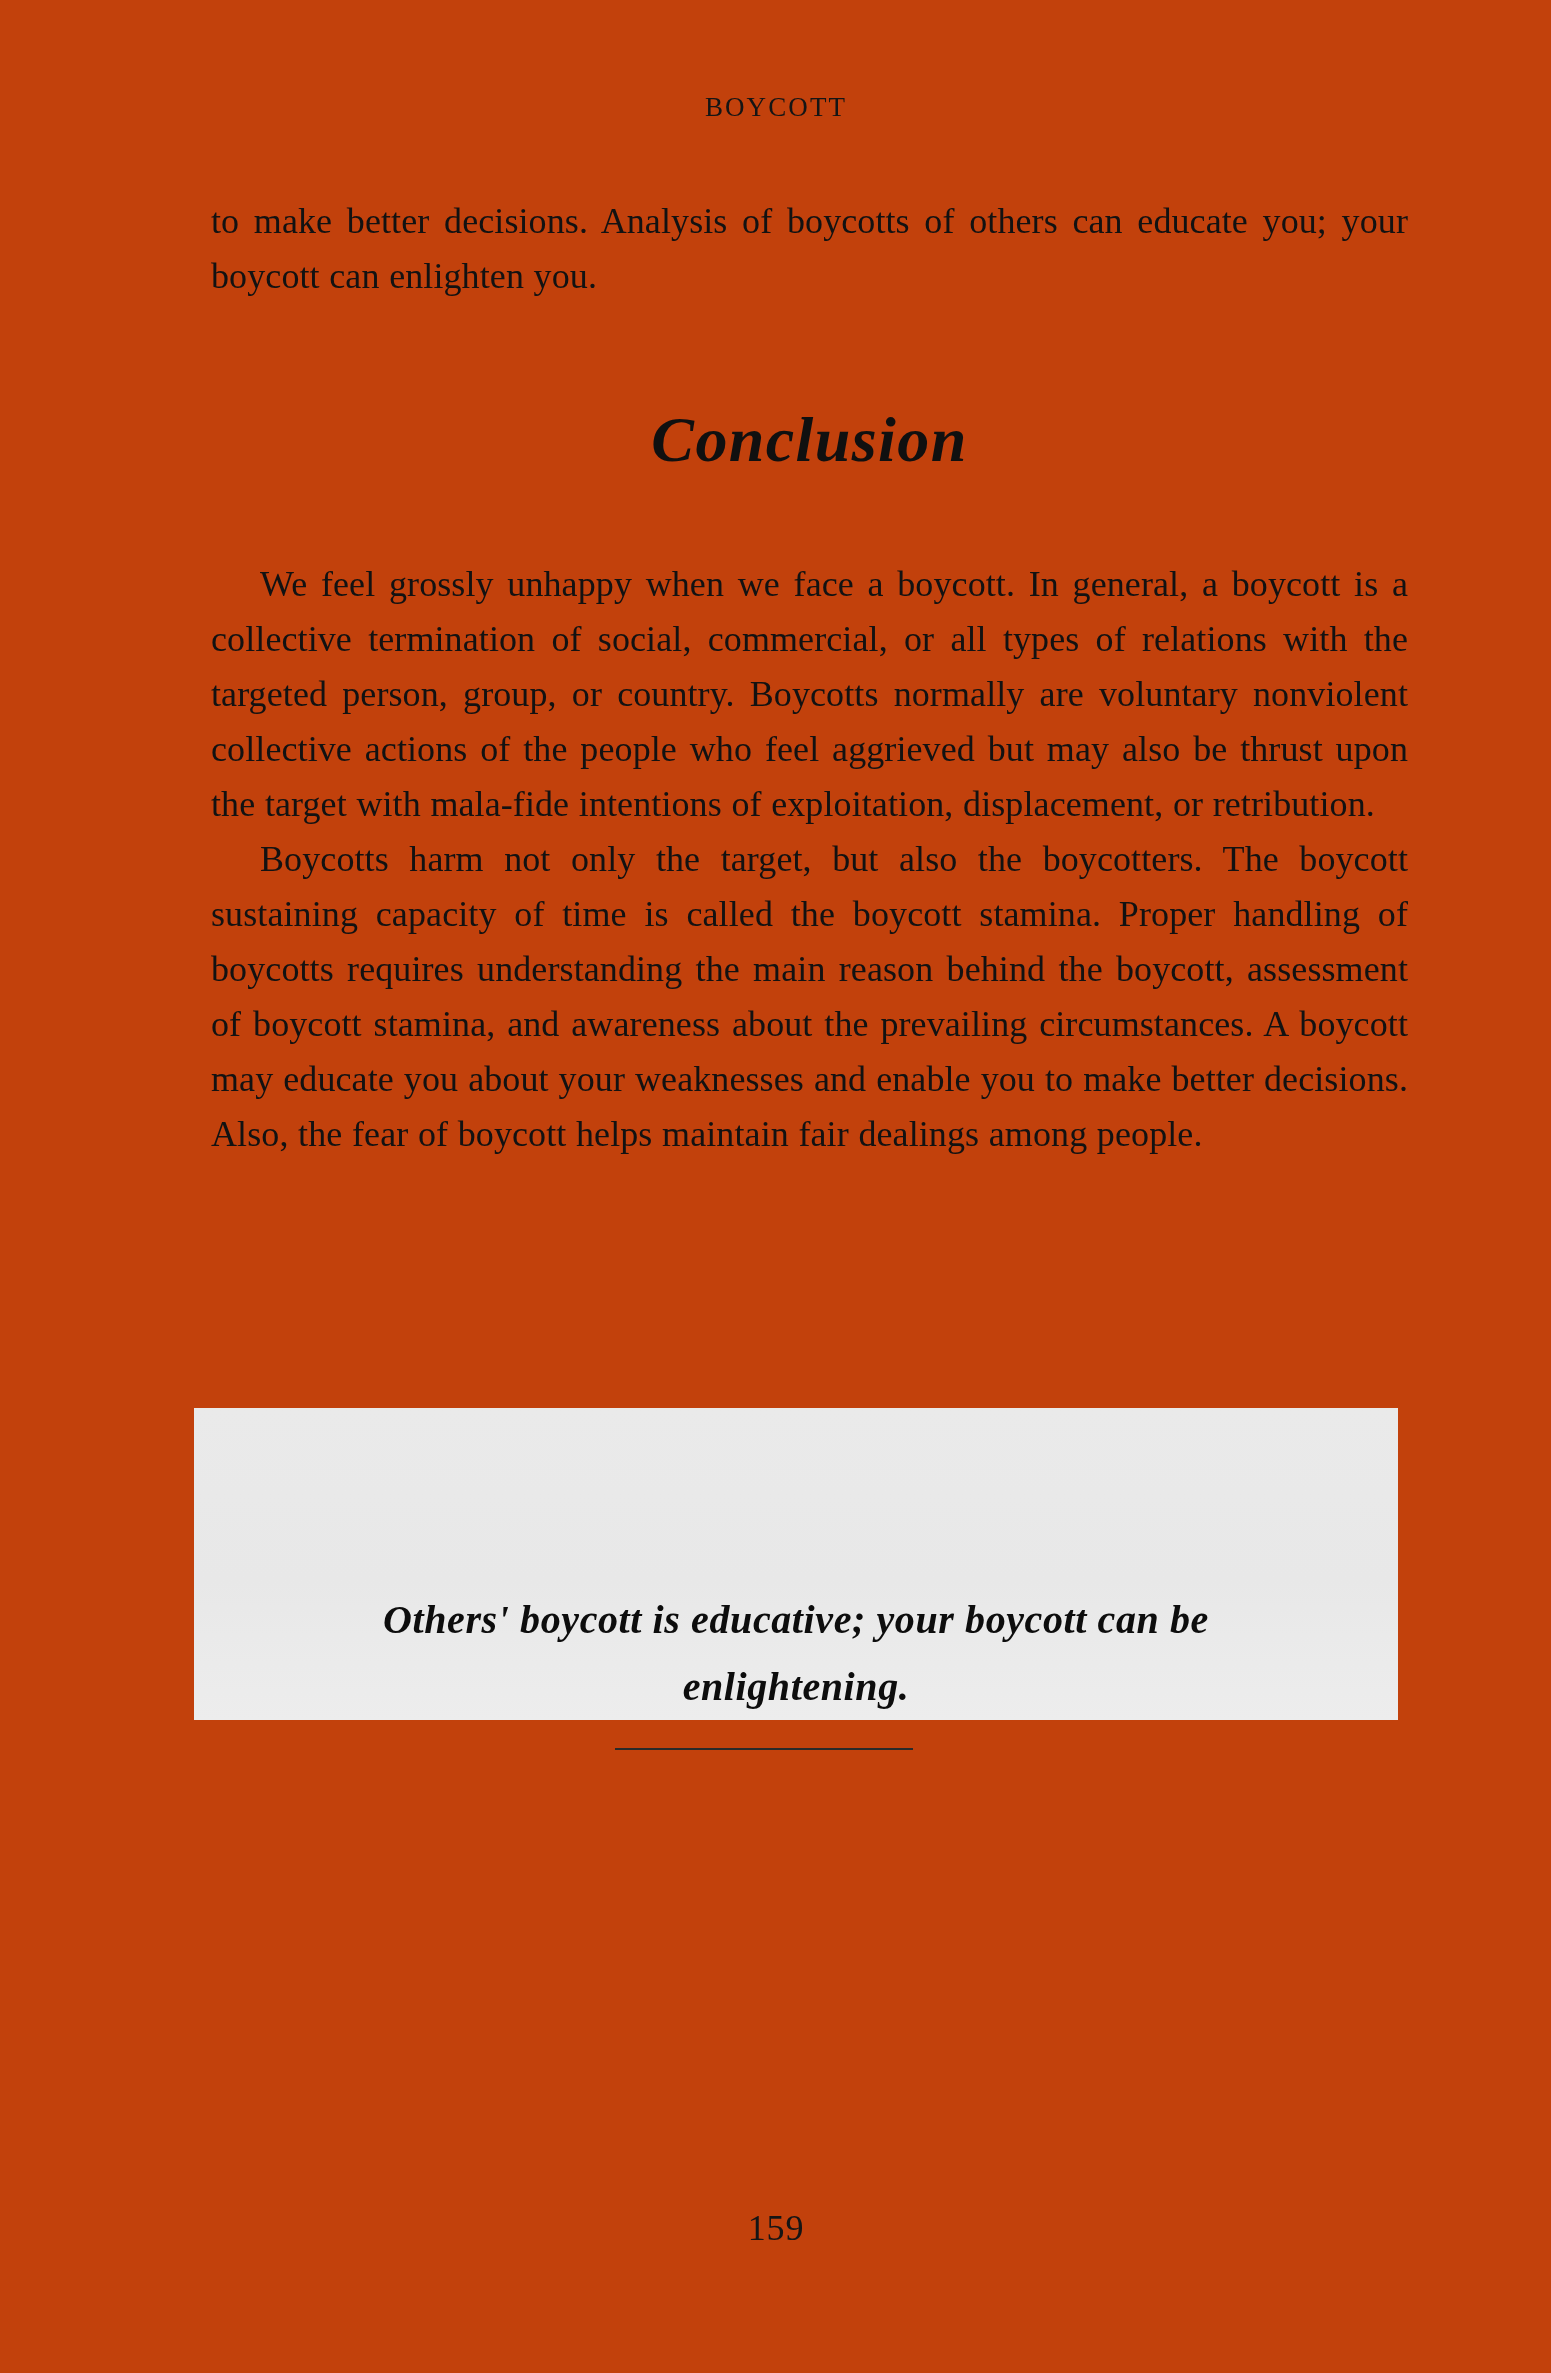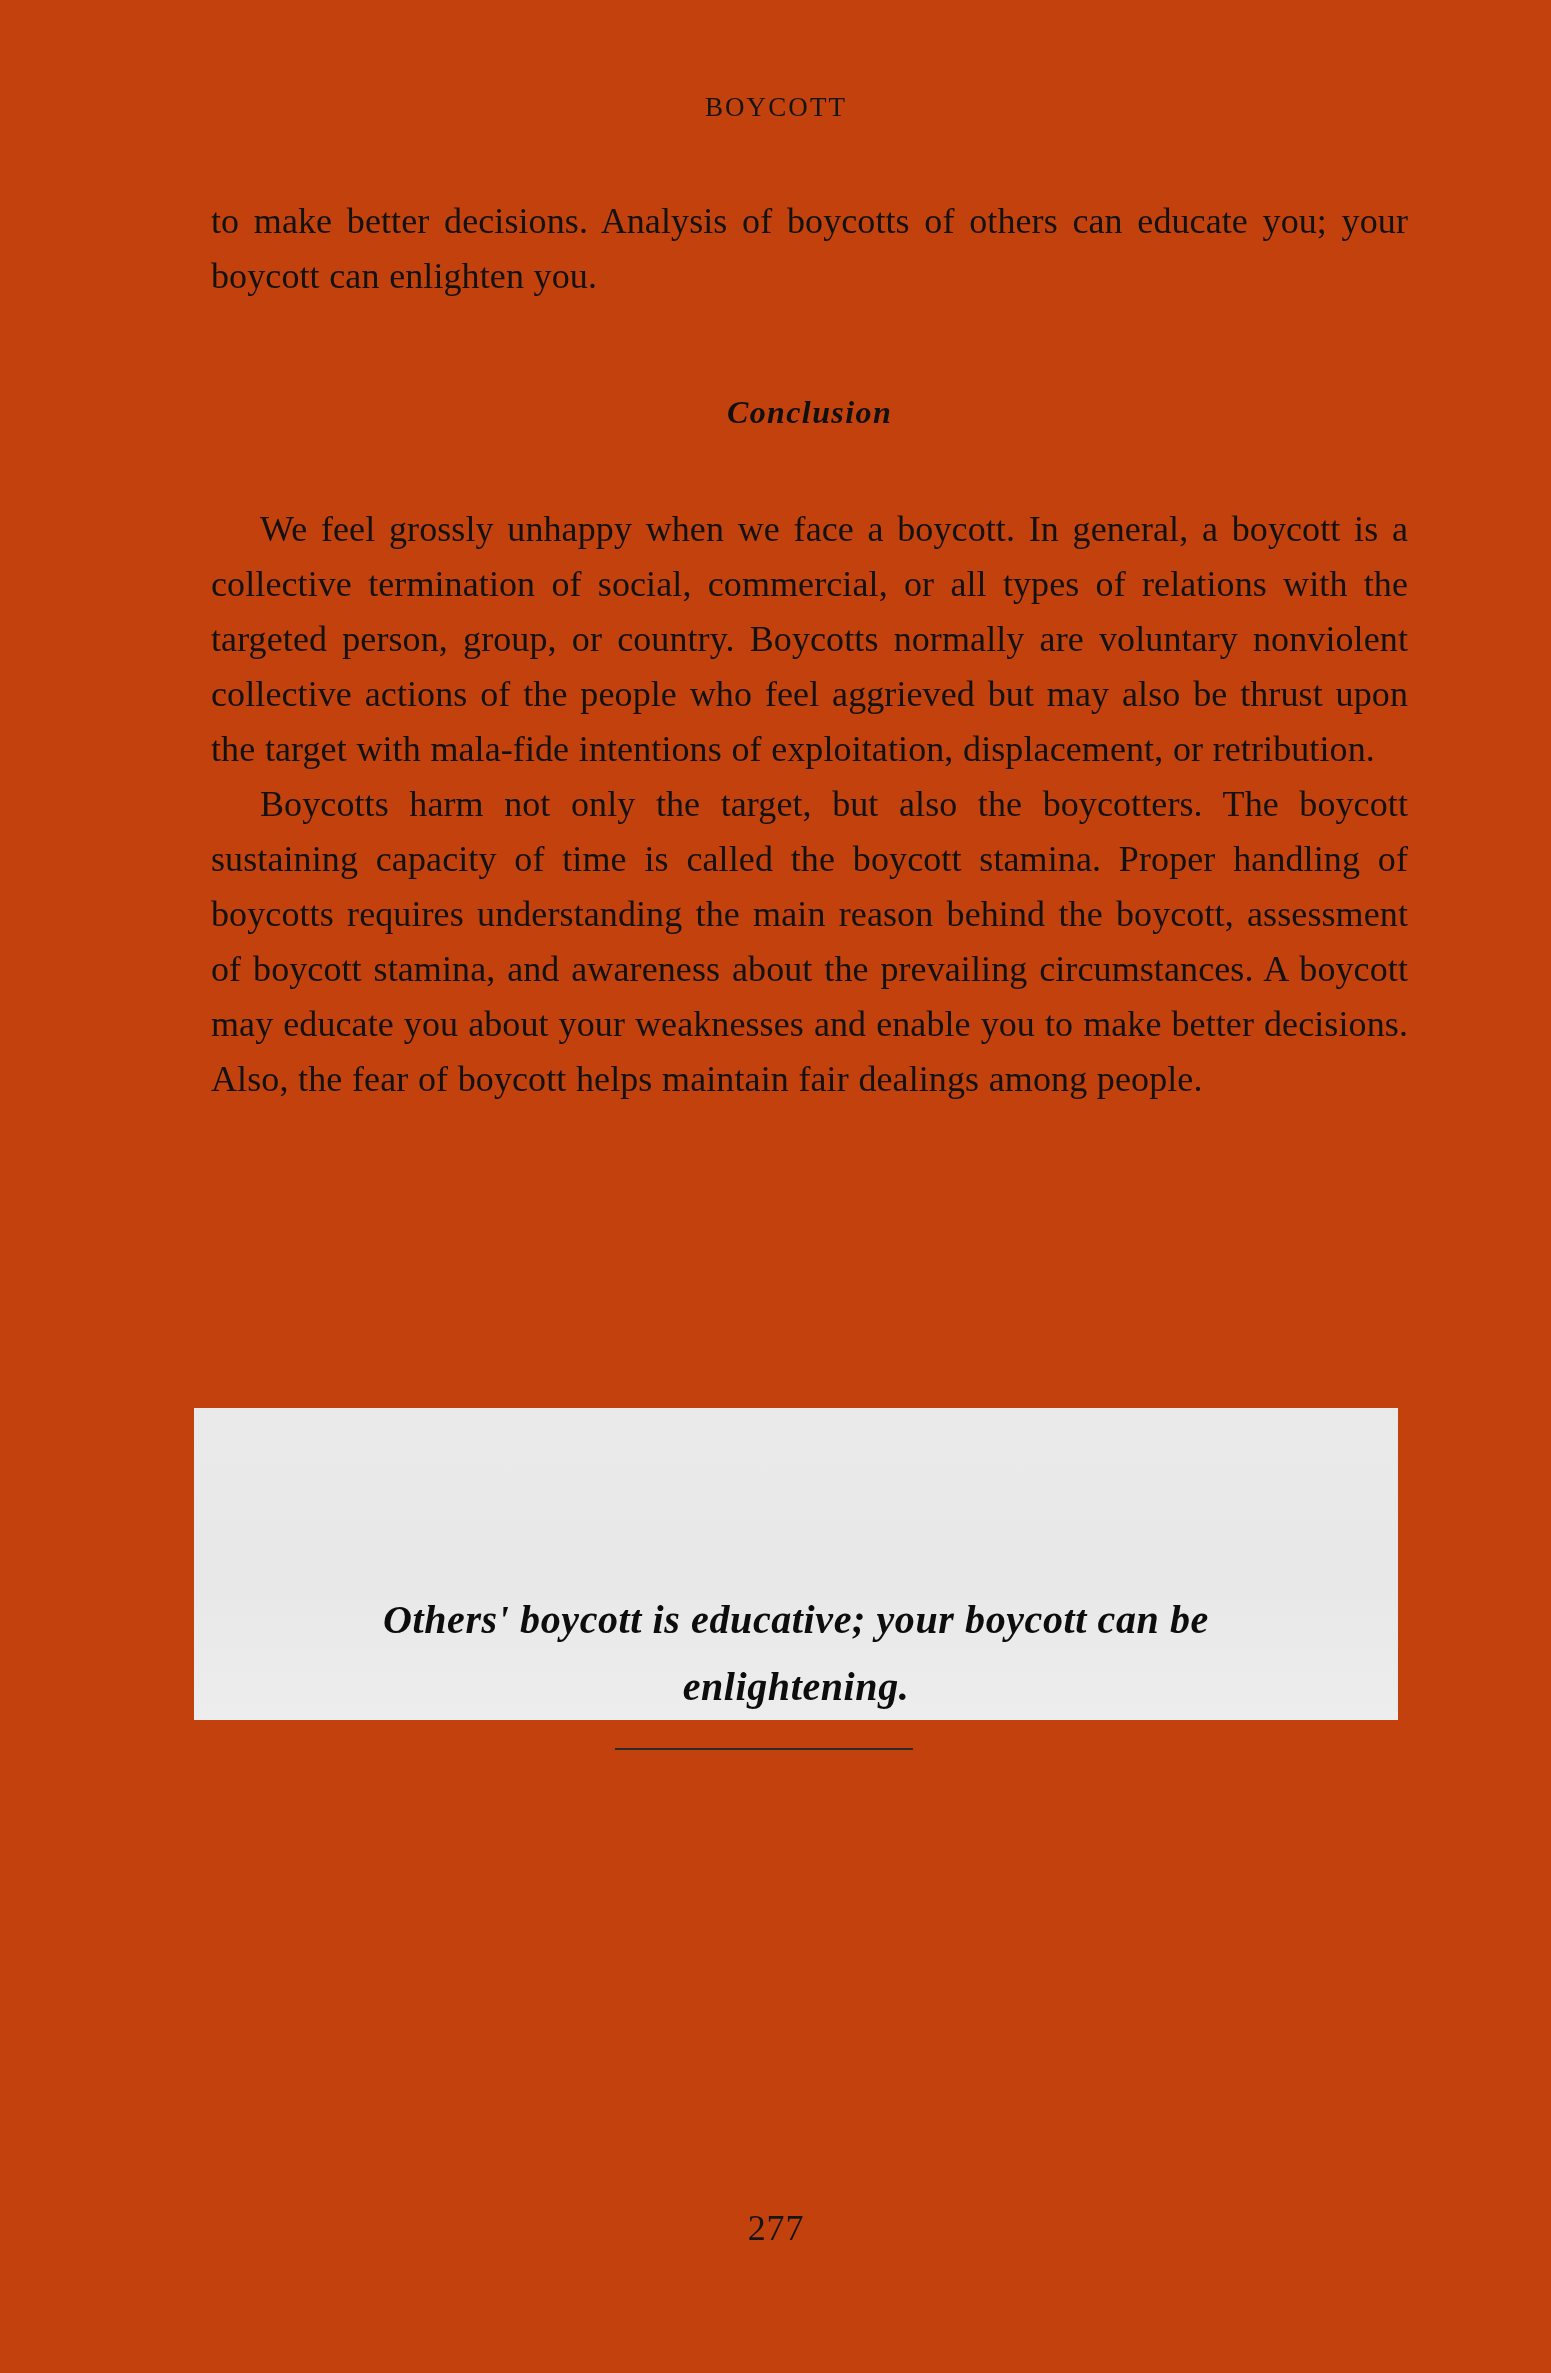--- a/index.html
+++ b/index.html
@@ -56,26 +56,26 @@
   p.body.indent {
     text-indent: 49px;
   }
   p.body.tight {
     text-align: justify;
     margin-top: 10px;
   }
 
   
   .section-heading {
-    margin: 4px;
+    margin: 13px;
     padding: 0;
     text-align: center;
     font-style: italic;
     font-weight: bold;
-    font-size: 32px;
+    font-size: 64px;
     letter-spacing: 1.4px;
     color: #101010;
     font-family: "Liberation Serif", "DejaVu Serif", serif;
   }
 
   .gap-after-first-para { height: 86px; }
   .gap-after-heading { height: 67px; }
 
   
   .callout {
@@ -147,16 +147,16 @@
     <p class="body indent">Boycotts harm not only the target, but also the boycotters. The boycott sustaining capacity of time is called the boycott stamina. Proper handling of boycotts requires understanding the main reason behind the boycott, assessment of boycott stamina, and awareness about the prevailing circumstances. A boycott may educate you about your weaknesses and enable you to make better decisions. Also, the fear of boycott helps maintain fair dealings among people.</p>
 
   </div>
 
   <div class="callout">
     <div class="callout-text">Others' boycott is educative; your boycott can be enlightening.</div>
   </div>
 
   <div class="divider"></div>
 
-  <div class="folio">277</div>
+  <div class="folio">159</div>
 
 </div>
 
 
 </body></html>

